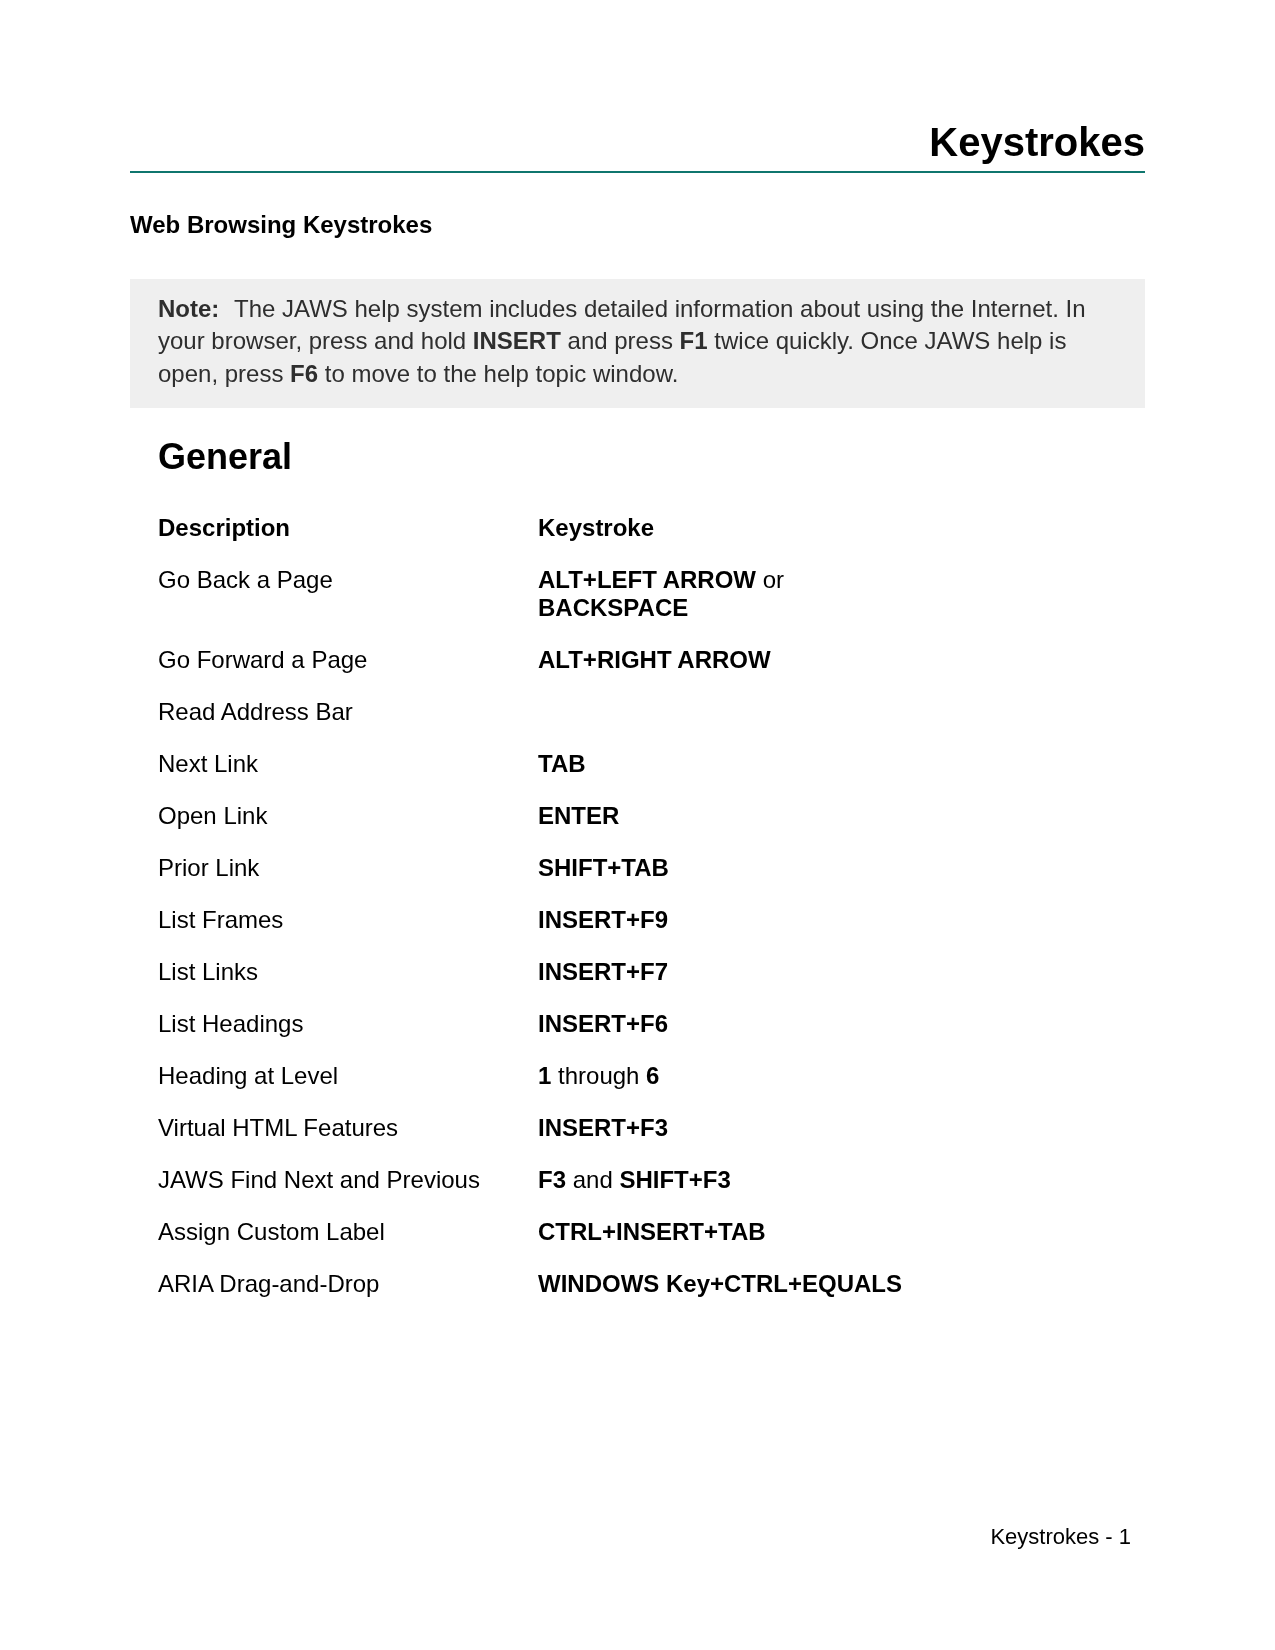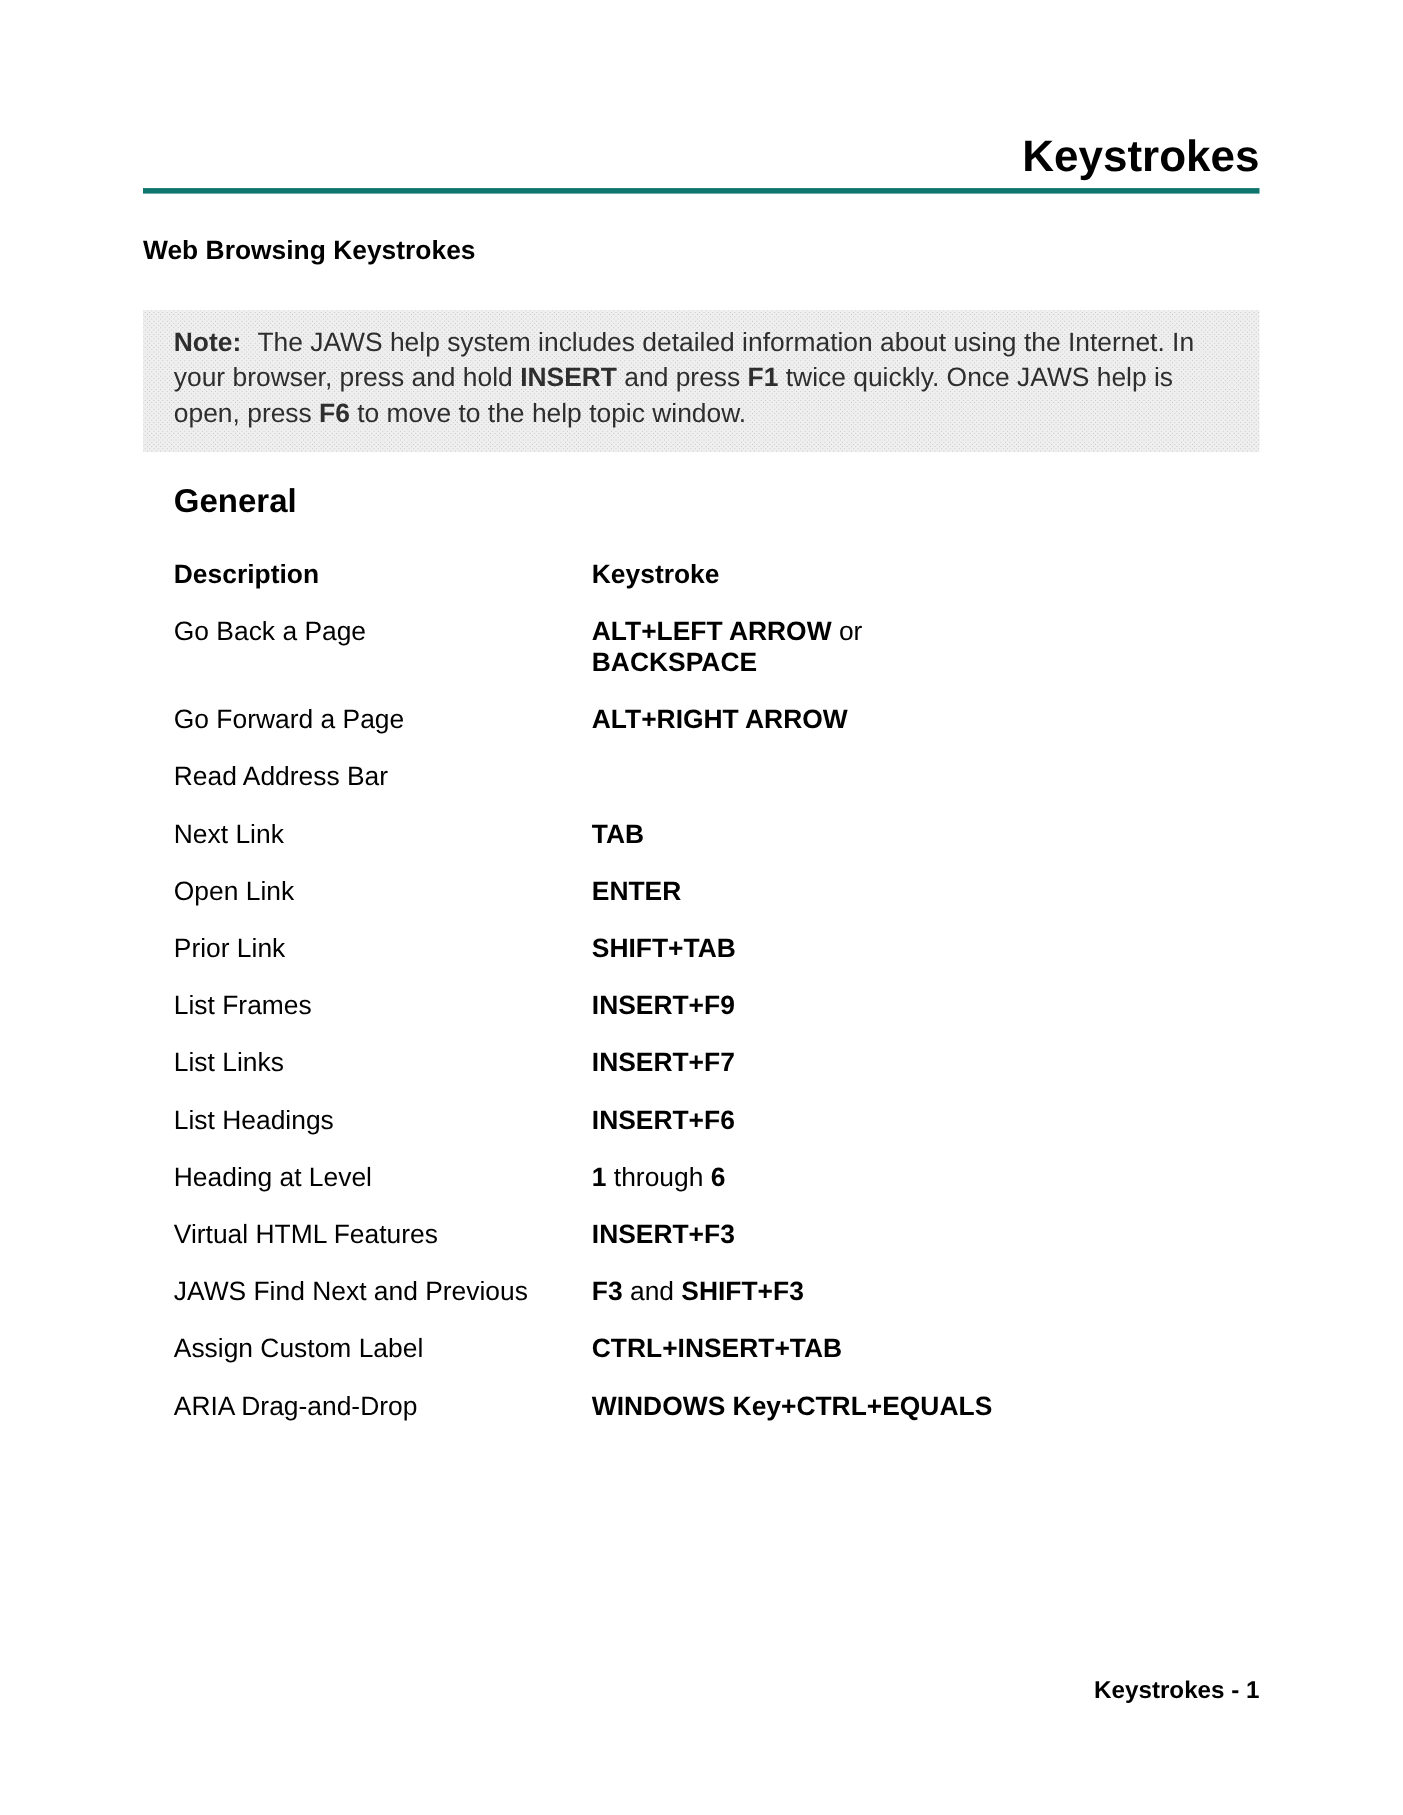--- a/index.html
+++ b/index.html
@@ -4,21 +4,21 @@
   <style>
     * { box-sizing: border-box; margin: 0; padding: 0; }
     html, body { width: 1275px; height: 1650px; background: #fff; }
     body {
       font-family: Arial, Helvetica, sans-serif;
       color: #000;
       position: relative;
       padding: 120px 130px 0 130px;
     }
     .header-block {
-      border-bottom: 5px solid #0f766e;
+      border-bottom: 2px solid #0f766e;
       text-align: right;
       padding-bottom: 6px;
     }
     .header-title {
       font-size: 40px;
       font-weight: bold;
     }
     .section-title {
       font-size: 24px;
       font-weight: bold;
@@ -36,21 +36,21 @@
       font-size: 24px;
       line-height: 1.35;
       color: #2e2e2e;
     }
     .note-box .note-label { font-weight: bold; }
     .note-box .insert-key,
     .note-box .f1-key,
     .note-box .f6-key { font-weight: bold; }
     .indent-after-label { margin-left: 8px; }
     .subsection-title {
-      font-size: 30px;
+      font-size: 36px;
       font-weight: bold;
       margin-top: 28px;
       margin-left: 28px;
     }
     .kb-table {
       margin-top: 24px;
       margin-left: 28px;
       width: 760px;
       font-size: 24px;
     }
@@ -58,24 +58,24 @@
       display: flex;
       align-items: flex-start;
       padding: 12px 0;
     }
     .kb-header .cell { font-weight: bold; }
     .cell-desc { width: 380px; padding-right: 10px; }
     .cell-key  { width: 380px; }
     .cell-key .b { font-weight: bold; }
     .footer {
       position: absolute;
-      right: 130px;
+      right: 144px;
       bottom: 100px;
       font-size: 22px;
-      font-weight: bold;
+      font-weight: normal;
     }
   </style>
 </head>
 <body>
 
 <div class="header-block">
   <div class="header-title">Keystrokes</div>
 </div>
 
 <div class="section-title">Web Browsing Keystrokes</div>

